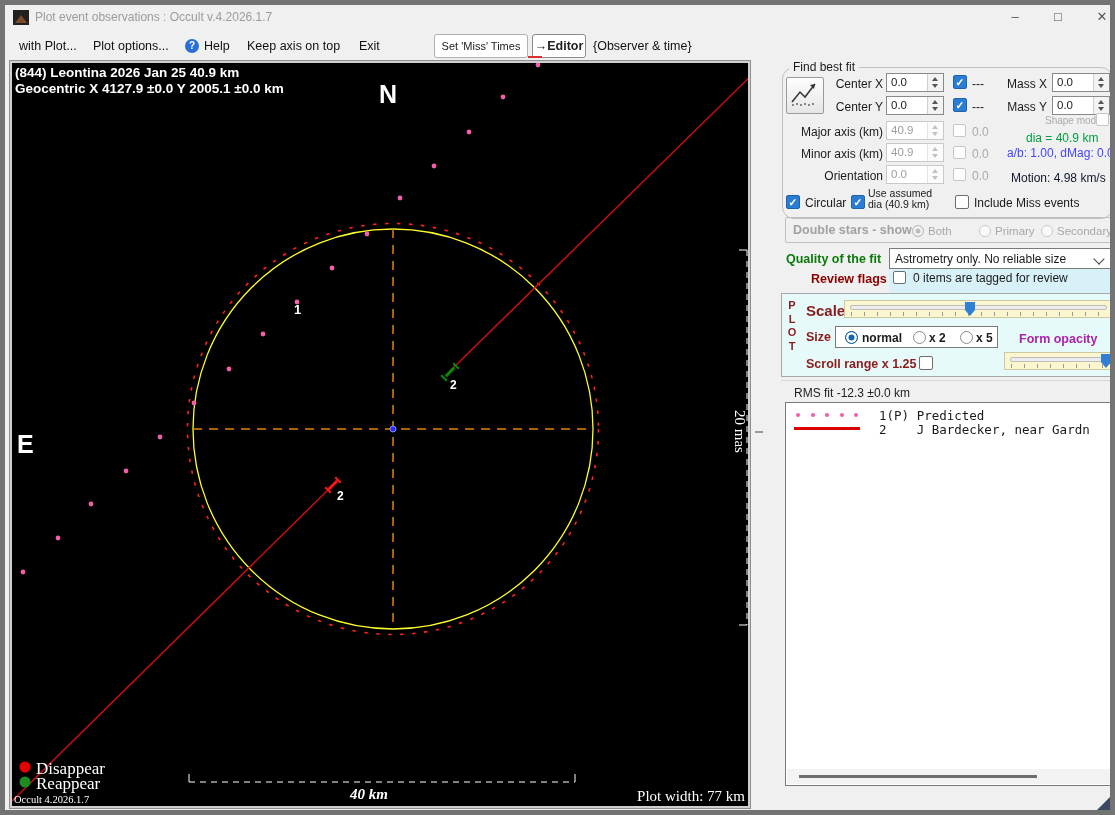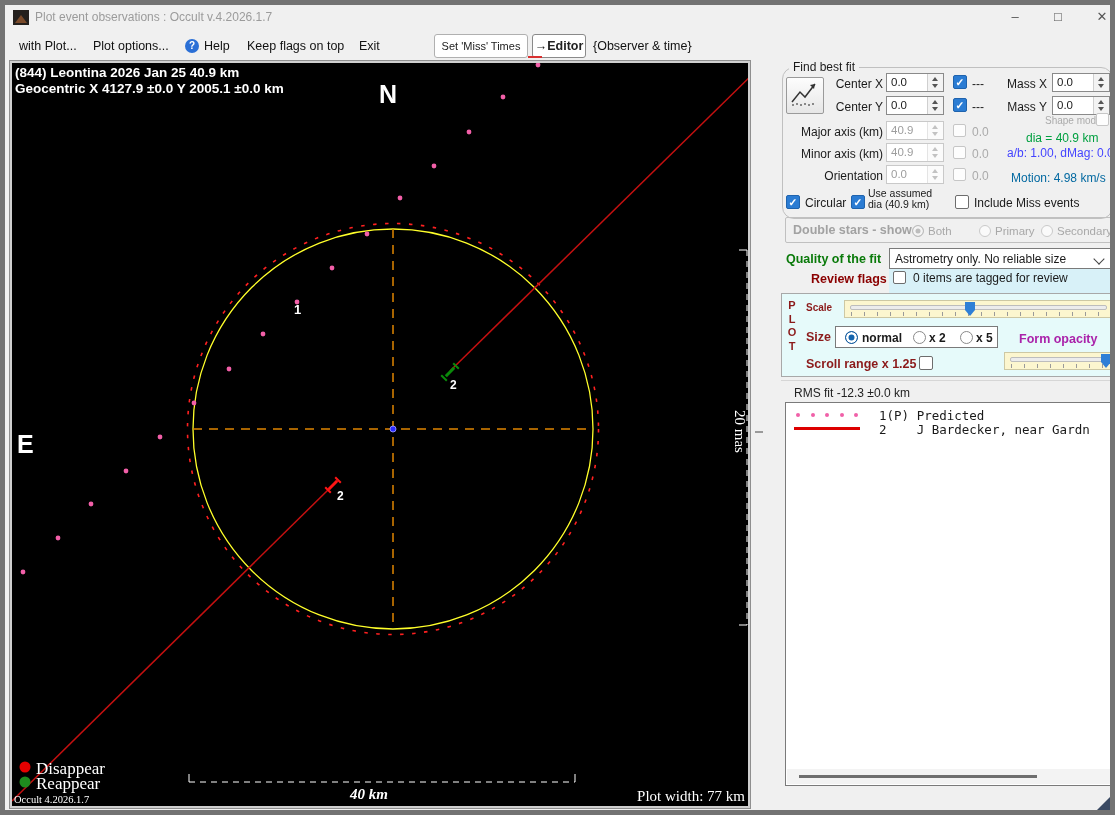--- a/index.html
+++ b/index.html
@@ -63,21 +63,21 @@
   </div>
   <div class="abs titlebar-text" style="left:30px;top:5px;">Plot event observations : Occult v.4.2026.1.7</div>
   <div class="abs winbtn" style="left:993px;top:2px;">–</div>
   <div class="abs winbtn" style="left:1036px;top:2px;">□</div>
   <div class="abs winbtn" style="left:1080px;top:2px;">✕</div>
 
   <div class="abs menu-item" style="left:14px;top:34px;">with Plot...</div>
   <div class="abs menu-item" style="left:88px;top:34px;">Plot options...</div>
   <div class="abs" style="left:180px;top:34px;width:14px;height:14px;border-radius:50%;background:#2a6fd6;color:#fff;font-size:10px;font-weight:bold;text-align:center;line-height:14px;">?</div>
   <div class="abs menu-item" style="left:199px;top:34px;">Help</div>
-  <div class="abs menu-item" style="left:242px;top:34px;">Keep flags on top</div>
+  <div class="abs menu-item" style="left:242px;top:34px;">Keep axis on top</div>
   <div class="abs menu-item" style="left:354px;top:34px;">Exit</div>
   <div class="abs toolbtn" style="left:429px;top:29px;width:94px;height:24px;line-height:22px;">Set 'Miss' Times</div>
   <div class="abs toolbtn" style="left:527px;top:29px;width:54px;height:24px;line-height:22px;font-size:12.5px;font-weight:bold;border-color:#8a8a8a;">→Editor</div>
   <div class="abs menu-item" style="left:588px;top:34px;">{Observer &amp; time}</div>
 
   <div class="abs" style="left:523px;top:51px;width:14px;height:2px;background:#d93030;"></div>
 
   <div class="abs plot">
     <svg width="736" height="743" viewBox="0 0 736 743">
 
@@ -241,21 +241,21 @@
   <div class="abs lbl rt" style="left:777px;top:164px;width:101px;">Orientation</div>
   <div class="abs spin dis" style="left:881px;top:160px;">
       <span class="val">0.0</span>
       <span class="btns">
         <span class="up"></span>
         <span class="dn"></span>
       </span>
     </div>
   <div class="abs cbd" style="left:948px;top:163px;"></div>
   <div class="abs lbl" style="left:967px;top:164px;color:#aaa;">0.0</div>
-  <div class="abs lbl" style="left:1006px;top:166px;color:#0369a1;">Motion: 4.98 km/s</div>
+  <div class="abs lbl" style="left:1006px;top:166px;color:#0f172a;">Motion: 4.98 km/s</div>
 
   <div class="abs cbb" style="left:781px;top:190px;"></div>
   <div class="abs lbl" style="left:800px;top:191px;">Circular</div>
   <div class="abs cbb" style="left:846px;top:190px;"></div>
   <div class="abs" style="left:863px;top:183px;font-size:10.5px;line-height:11px;">
     <div>Use assumed</div>
     <div>dia (40.9 km)</div>
   </div>
   <div class="abs cbw" style="left:950px;top:190px;"></div>
   <div class="abs lbl" style="left:969px;top:191px;">Include Miss events</div>
@@ -281,21 +281,21 @@
     <div class="abs" style="left:24px;top:2px;font-size:12px;">0 items are tagged for review</div>
   </div>
 
   <div class="abs cyanpanel" style="left:776px;top:288px;width:332px;height:84px;">
     <div class="abs darkred" style="left:5px;top:5px;font-size:11px;line-height:13.5px;text-align:center;width:10px;">
       <div>P</div>
       <div>L</div>
       <div>O</div>
       <div>T</div>
     </div>
-    <div class="abs darkred" style="left:24px;top:8px;font-size:10px;">Scale</div>
+    <div class="abs darkred" style="left:24px;top:8px;font-size:15px;">Scale</div>
     <div class="abs slider" style="left:62px;top:6px;width:269px;height:18px;">
       <div class="groove"></div>
       <div class="ticks"></div>
       <div class="thumb" style="left:120px;"></div>
     </div>
     <div class="abs darkred" style="left:24px;top:36px;font-size:12.5px;">Size</div>
     <div class="abs" style="left:53px;top:32px;width:163px;height:22px;background:#fff;border:1px solid #7a7a7a;box-sizing:border-box;">
       <div class="rb abs" style="left:9px;top:4px;"></div>
       <div class="abs" style="left:26px;top:4px;font-size:12px;font-weight:bold;">normal</div>
       <div class="ru abs" style="left:77px;top:4px;"></div>

